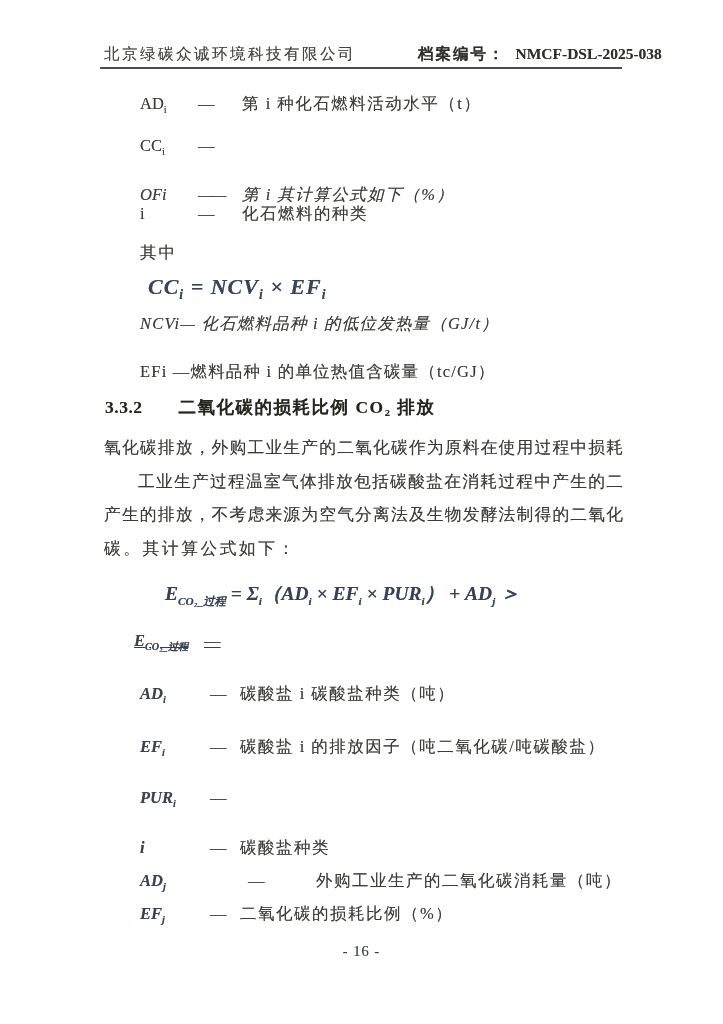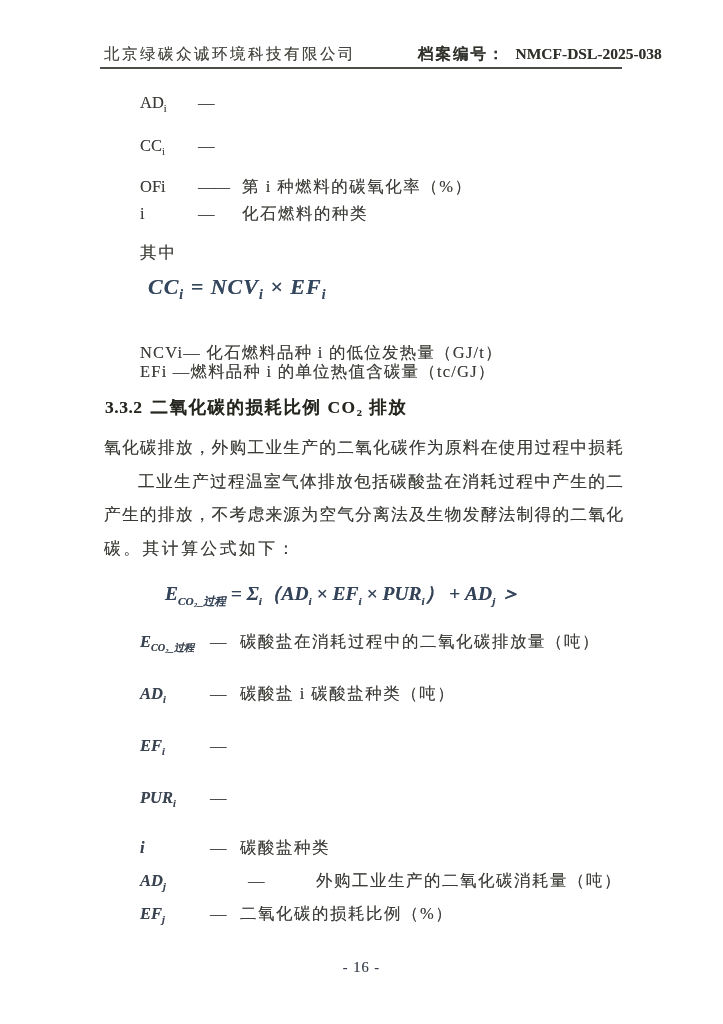--- a/index.html
+++ b/index.html
@@ -18,78 +18,79 @@
   .hdr-right .label{letter-spacing:2px;margin-right:10px;}
   .hdr-rule{left:100px;top:67px;width:522px;height:2px;background:#4c4c49;}
 
   
   .defrow{display:flex;align-items:baseline;font-size:16.5px;color:#3c3c38;}
   .defrow .sym{width:58px;flex:0 0 auto;}
   .defrow .dash{width:44px;flex:0 0 auto;letter-spacing:-1px;}
   .defrow .desc{letter-spacing:1.5px;}
   .d1{left:140px;top:93px;}
   .d2{left:140px;top:136px;}
-  .d3{left:140px;top:176px;}
+  .d3{left:140px;top:184px;font-style:italic;}
   .d4{left:140px;top:203px;}
   .qizhong{left:140px;top:242px;font-size:16.5px;letter-spacing:2px;color:#3c3c38;}
 
   sub{font-size:0.62em;line-height:0;}
 
   .formula-cc{left:148px;top:274px;font-size:22px;font-weight:bold;font-style:italic;color:#33475f;letter-spacing:1px;}
   .plainline{left:140px;top:0;font-size:16.5px;letter-spacing:1.2px;color:#3c3c38;}
-  .ncv{top:342px;}
+  .ncv{top:313px;font-style:italic;}
   .efi{top:361px;}
 
   .heading{left:105px;top:395px;font-size:17.5px;font-weight:bold;color:#26261f;letter-spacing:1.5px;}
-  .heading .num{margin-right:8px;letter-spacing:0.5px;}
+  .heading .num{margin-right:36px;letter-spacing:0.5px;}
 
   .para{left:104px;top:431px;width:519px;font-size:16.8px;line-height:33.6px;color:#3b3b36;}
   .para .jline{text-align:justify;text-align-last:justify;}
   .para .indent{text-indent:34px;}
   .para .lastline{text-align:left;letter-spacing:2.5px;}
 
   .formula-e{left:165px;top:580px;font-size:19.5px;font-style:italic;font-weight:600;color:#32435a;}
   .formula-e sub{font-size:0.58em;}
 
   
   .defrow2{display:flex;align-items:baseline;font-size:16.5px;color:#3c3c38;}
   .defrow2 .sym{width:70px;flex:0 0 auto;font-style:italic;font-weight:600;color:#394352;}
   .defrow2 .dash{width:30px;flex:0 0 auto;}
   .defrow2 .desc{letter-spacing:1.5px;}
-  .e1{left:140px;top:631px;}
+  .e1{left:134px;top:631px;text-decoration:underline;}
   .e2{left:140px;top:683px;}
   .e3{left:140px;top:736px;}
   .e4{left:140px;top:788px;}
   .e5{left:140px;top:837px;}
   .e6{left:140px;top:870px;gap:38px;}
   .e7{left:140px;top:903px;}
 
-  .footer{left:0;top:943px;width:723px;text-align:center;font-size:14.5px;color:#394050;letter-spacing:1px;margin-top:16px;}
+  .footer{left:0;top:943px;width:723px;text-align:center;font-size:14.5px;color:#394050;letter-spacing:1px;}
 </style>
 </head>
 <body>
 
 <div class="abs hdr-left soft">北京绿碳众诚环境科技有限公司</div>
 <div class="abs hdr-right soft">
   <span class="label">档案编号：</span><span>NMCF-DSL-2025-038</span>
 </div>
 <div class="abs hdr-rule"></div>
 
 <div class="abs defrow d1 soft">
   <span class="sym"><span>AD</span><sub>i</sub></span>
   <span class="dash">—</span>
+  <span class="desc">第 i 种化石燃料活动水平（t）</span>
 </div>
 <div class="abs defrow d2 soft">
   <span class="sym"><span>CC</span><sub>i</sub></span>
   <span class="dash">—</span>
 </div>
 <div class="abs defrow d3 soft">
   <span class="sym"><span>OFi</span></span>
   <span class="dash">——</span>
-  <span class="desc">第 i 种燃料的碳氧化率（%）</span>
+  <span class="desc">第 i 其计算公式如下（%）</span>
 </div>
 <div class="abs defrow d4 soft">
   <span class="sym"><span>i</span></span>
   <span class="dash">—</span>
   <span class="desc">化石燃料的种类</span>
 </div>
 
 <div class="abs qizhong soft">其中</div>
 
 <div class="abs formula-cc soft">
@@ -110,30 +111,30 @@
   <div class="lastline">碳。其计算公式如下：</div>
 </div>
 
 <div class="abs formula-e soft">
   <span>E</span><sub>CO₂_过程</sub><span> = Σ</span><sub>i</sub><span>（AD</span><sub>i</sub><span> × EF</span><sub>i</sub><span> × PUR</span><sub>i</sub><span>） + AD</span><sub>j</sub><span> ＞</span>
 </div>
 
 <div class="abs defrow2 e1 soft">
   <span class="sym"><span>E</span><sub>CO₂_过程</sub></span>
   <span class="dash">—</span>
-  <span class="desc">碳酸盐在消耗过程中的二氧化碳排放量（吨）</span>
 </div>
 <div class="abs defrow2 e2 soft">
   <span class="sym"><span>AD</span><sub>i</sub></span>
   <span class="dash">—</span>
   <span class="desc">碳酸盐 i 碳酸盐种类（吨）</span>
 </div>
 <div class="abs defrow2 e3 soft">
   <span class="sym"><span>EF</span><sub>i</sub></span>
   <span class="dash">—</span>
+  <span class="desc">碳酸盐 i 的排放因子（吨二氧化碳/吨碳酸盐）</span>
 </div>
 <div class="abs defrow2 e4 soft">
   <span class="sym"><span>PUR</span><sub>i</sub></span>
   <span class="dash">—</span>
 </div>
 <div class="abs defrow2 e5 soft">
   <span class="sym"><span>i</span></span>
   <span class="dash">—</span>
   <span class="desc">碳酸盐种类</span>
 </div>

